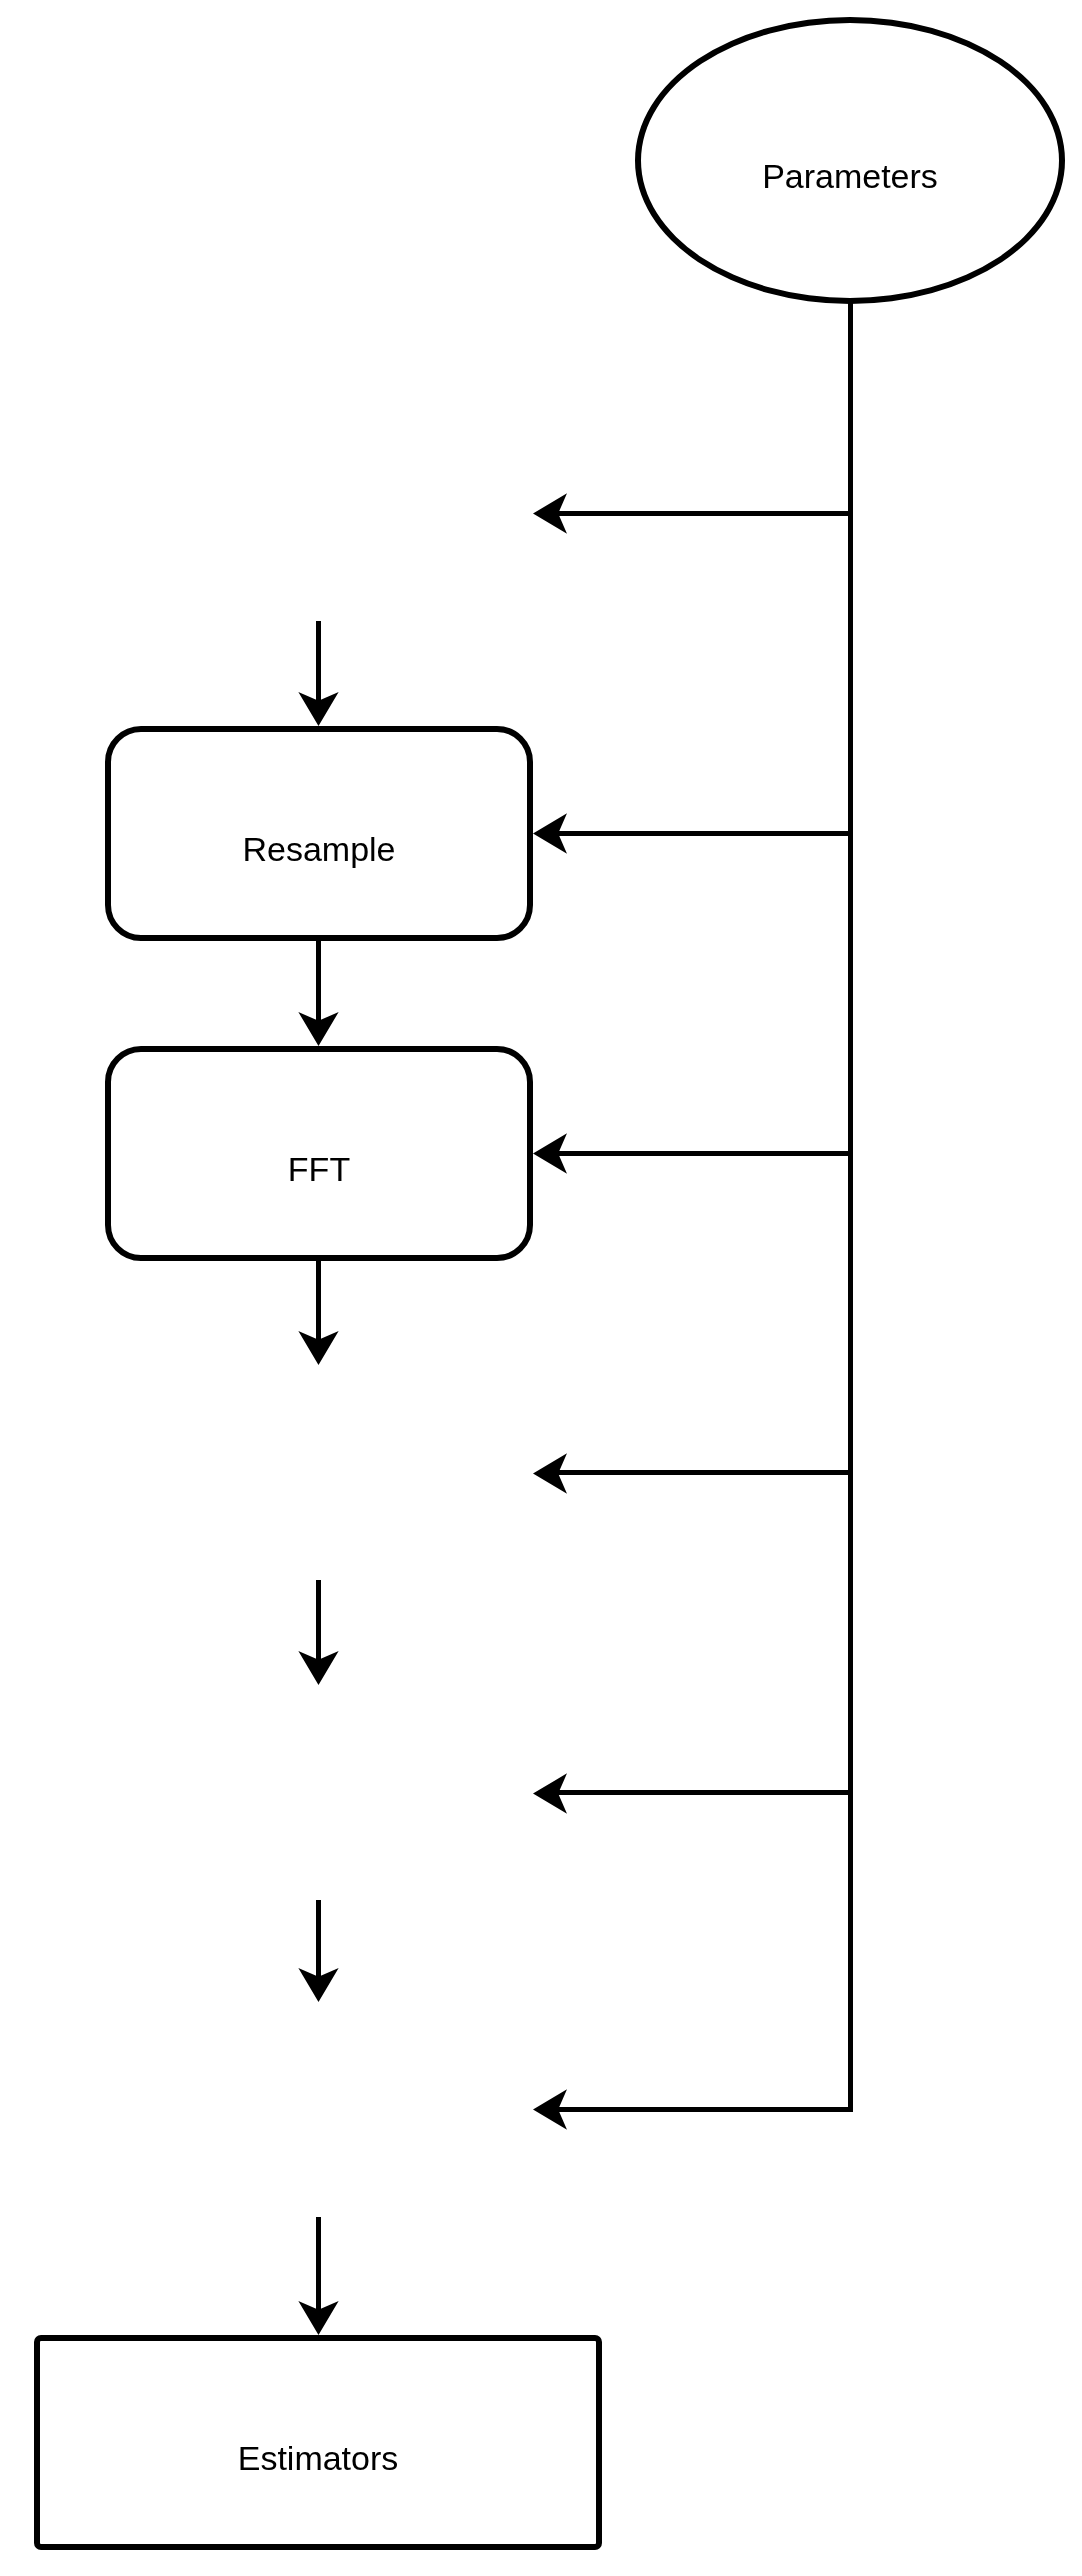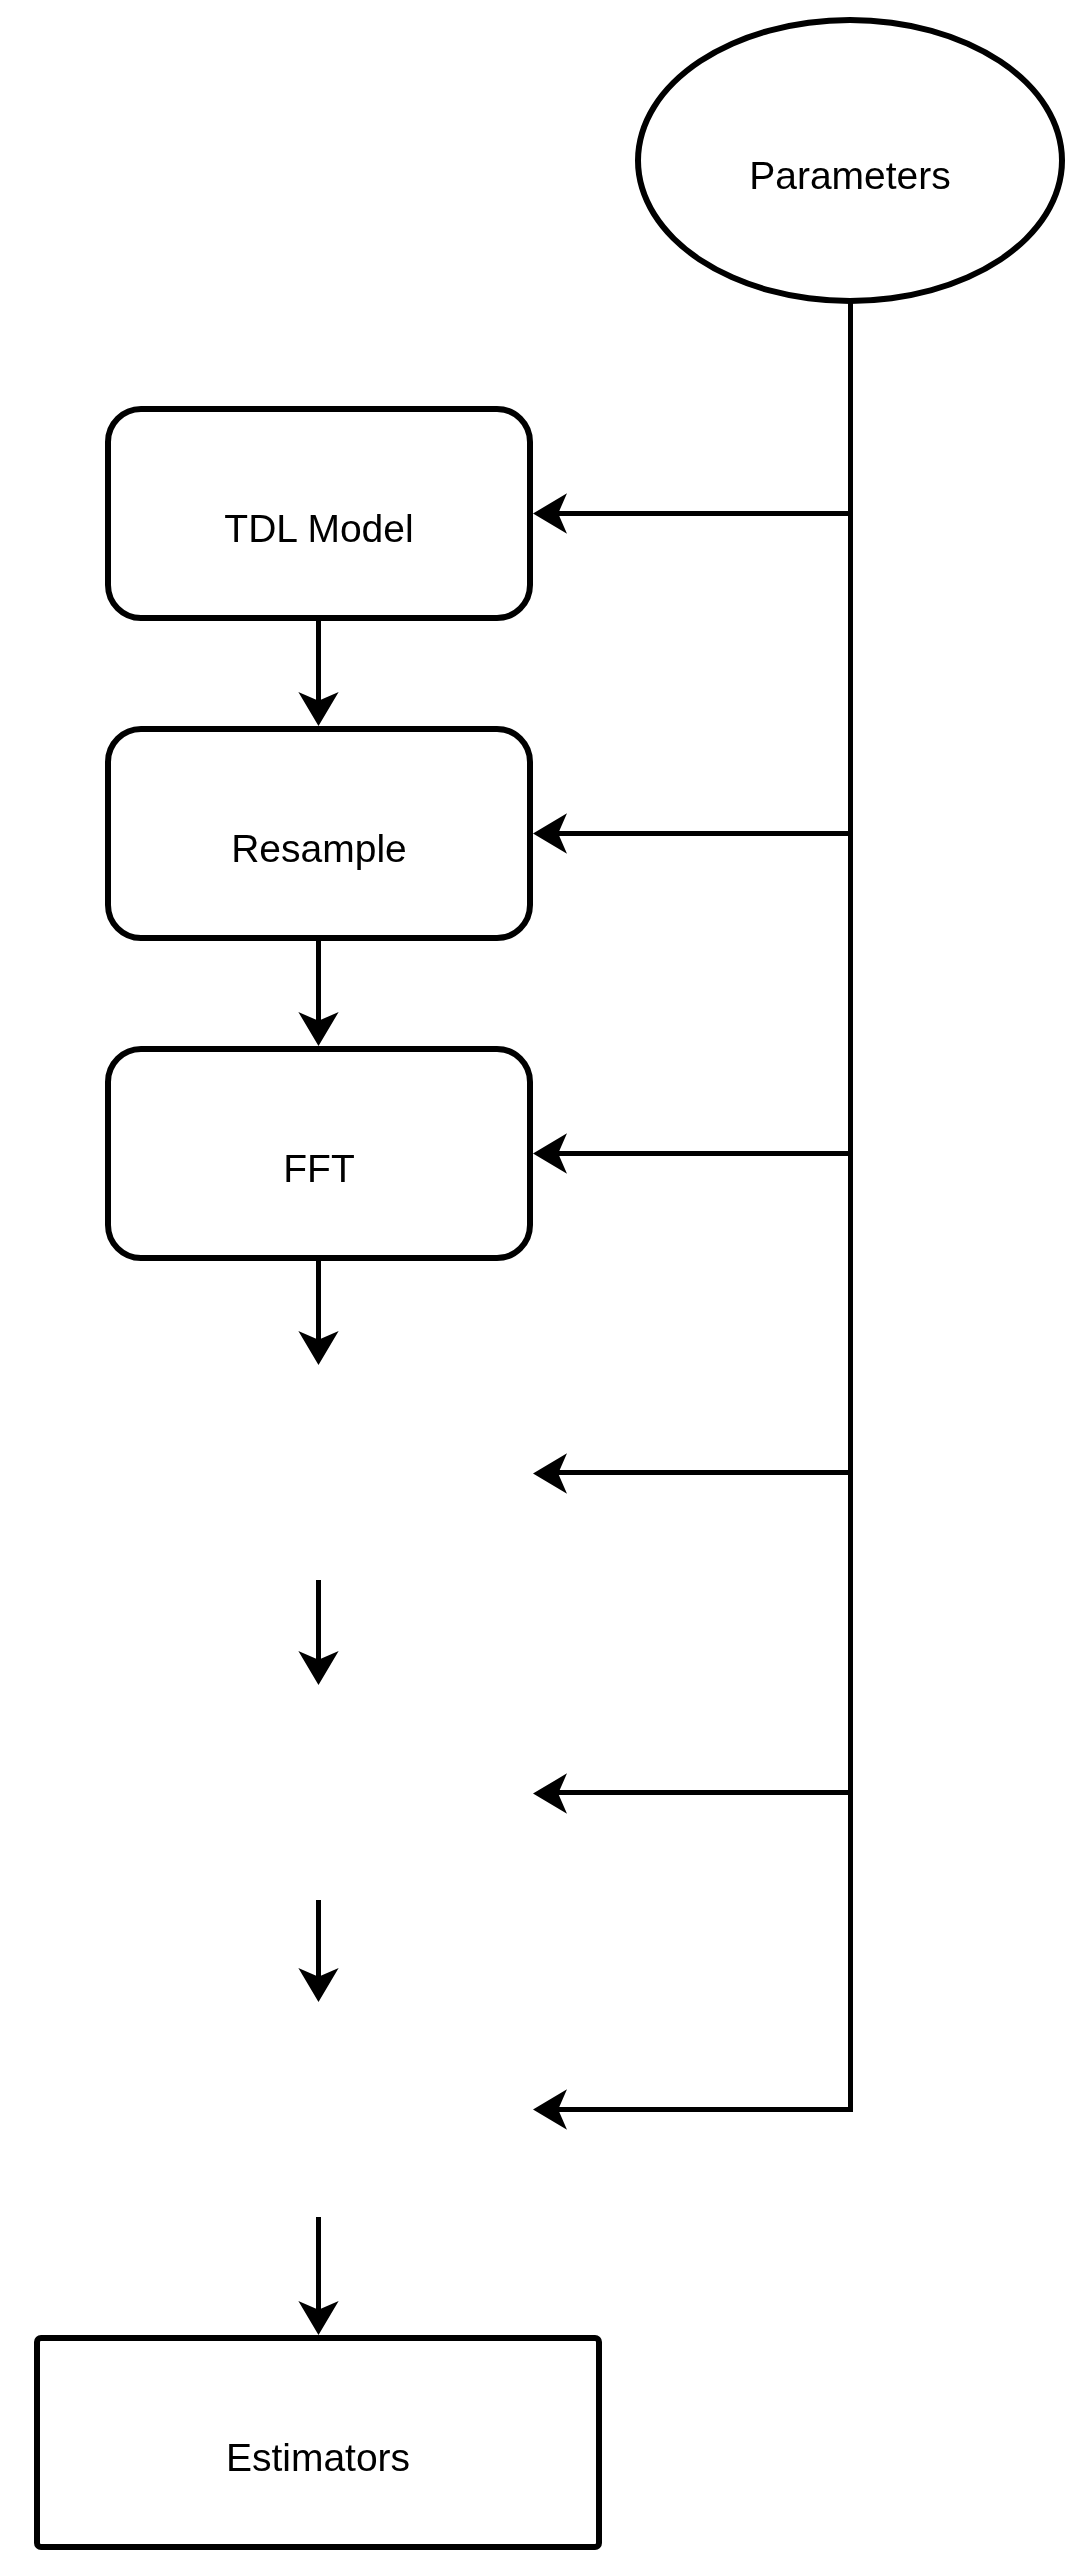--- a/index.html
+++ b/index.html
@@ -19,21 +19,21 @@
     position: absolute;
     box-sizing: border-box;
     background: #ffffff;
     border: 6.3px solid #000000;
     display: flex;
     align-items: center;
     justify-content: center;
     z-index: 2;
   }
   .node .label {
-    font-size: 39px;
+    font-size: 34px;
     font-weight: 400;
     line-height: 1.2;
     white-space: nowrap;
     text-align: right;
     margin-top: 32px;
   }
   .proc {
     left: 105px;
     width: 428px;
     height: 215px;
@@ -72,23 +72,20 @@
 </style>
 </head>
 <body>
 
 <div class="canvas">
 
   <div class="node ellipse">
     <span class="label">Parameters</span>
   </div>
 
-  <div class="node proc" style="top:406px">
-    <span class="label">TDL Model</span>
-  </div>
   <div class="node proc" style="top:1046px">
     <span class="label">FFT</span>
   </div>
   <div class="node proc" style="top:726px">
     <span class="label">Resample</span>
   </div>
 
   <div class="node terminal">
     <span class="label">Estimators</span>
   </div>

